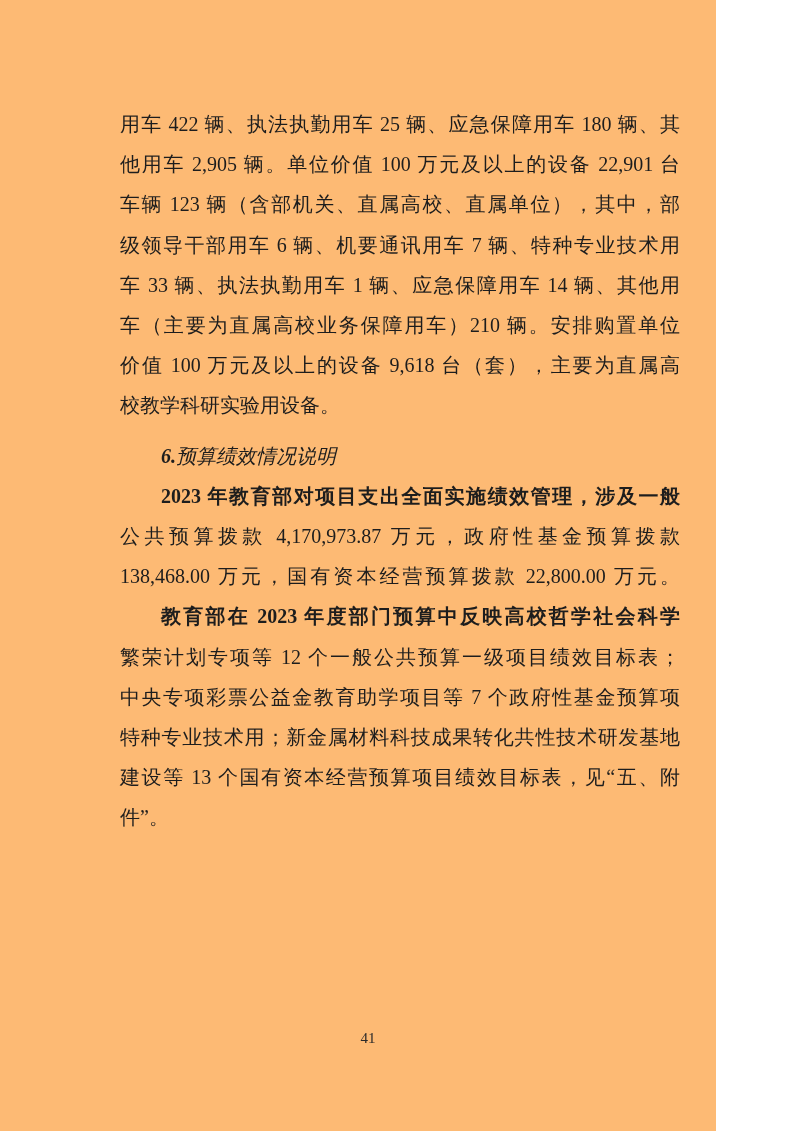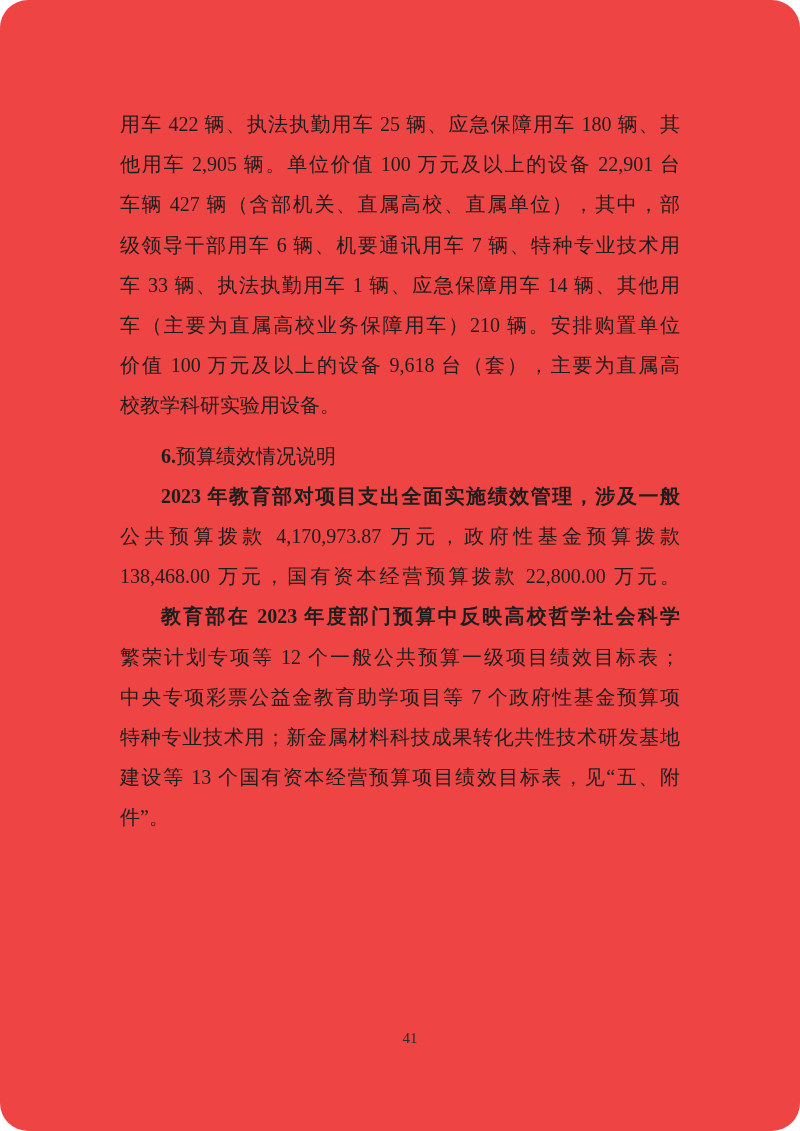--- a/index.html
+++ b/index.html
@@ -2,27 +2,26 @@
 <html><head>
 <meta charset="utf-8">
 <style>
   html, body {
     margin: 0;
     padding: 0;
     background: #ffffff;
   }
   .page {
     position: relative;
-    width: 800px;
+    width: 716px;
     height: 1131px;
-    background: #ef4444;
+    background: #fdba74;
     overflow: hidden;
     font-family: "Liberation Serif", "DejaVu Serif", serif;
     color: #1d1d1d;
-    border-radius: 28px;
   }
   .text-block {
     position: absolute;
     left: 120px;
     top: 104px;
     width: 560px;
     font-size: 20px;
     line-height: 40.2px;
     letter-spacing: 0;
   }
@@ -35,20 +34,21 @@
     text-align-last: justify;
   }
   
   .ind {
     text-indent: 41px;
     font-weight: bold;
   }
   .heading {
     margin-top: 10px;
     text-indent: 41px;
+    font-style: italic;
   }
   .b {
     font-weight: bold;
   }
   .page-number {
     position: absolute;
     top: 1028px;
     left: 0;
     right: 0;
     text-align: center;
@@ -60,21 +60,21 @@
   }
 </style>
 </head>
 <body>
 
 <div class="page">
   <div class="text-block">
 
     <div class="line j">用车 422 辆、执法执勤用车 25 辆、应急保障用车 180 辆、其</div>
     <div class="line j">他用车 2,905 辆。单位价值 100 万元及以上的设备 22,901 台</div>
-    <div class="line j">车辆 427 辆（含部机关、直属高校、直属单位），其中，部</div>
+    <div class="line j">车辆 123 辆（含部机关、直属高校、直属单位），其中，部</div>
     <div class="line j">级领导干部用车 6 辆、机要通讯用车 7 辆、特种专业技术用</div>
     <div class="line j">车 33 辆、执法执勤用车 1 辆、应急保障用车 14 辆、其他用</div>
     <div class="line j">车（主要为直属高校业务保障用车）210 辆。安排购置单位</div>
     <div class="line j">价值 100 万元及以上的设备 9,618 台（套），主要为直属高</div>
     <div class="line">校教学科研实验用设备。</div>
 
     <div class="line heading"><span class="b">6.</span><span>预算绩效情况说明</span></div>
 
     <div class="line j ind">2023 年教育部对项目支出全面实施绩效管理，涉及一般</div>
     <div class="line j">公共预算拨款 4,170,973.87 万元，政府性基金预算拨款</div>

